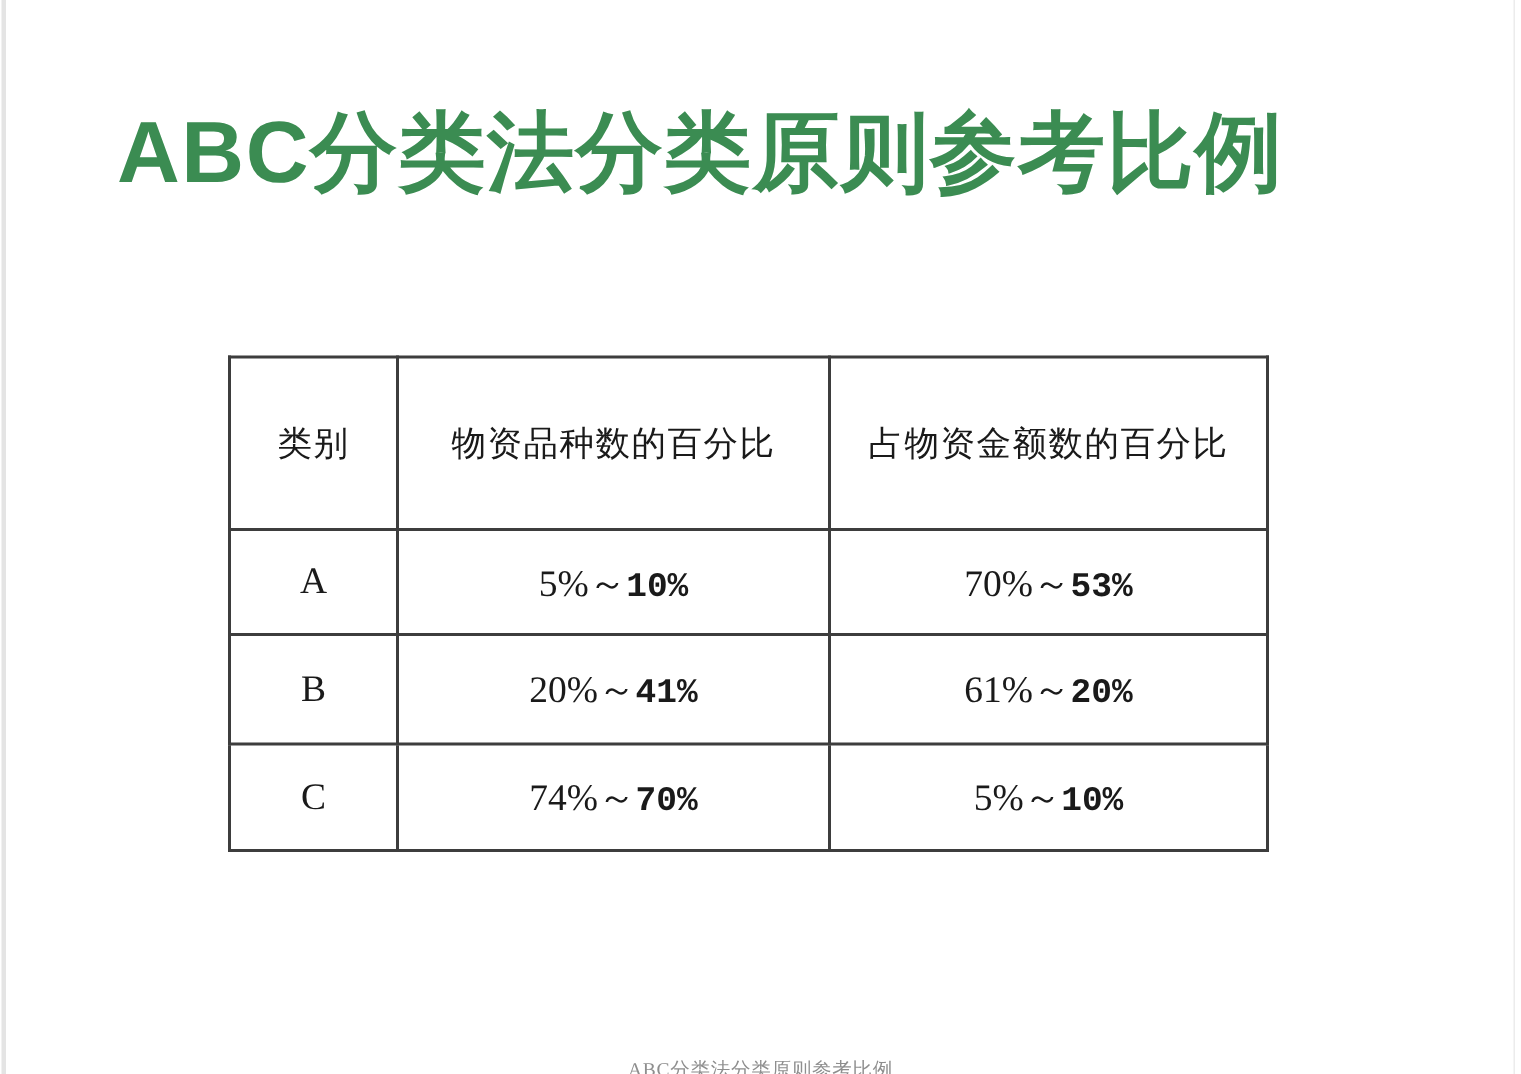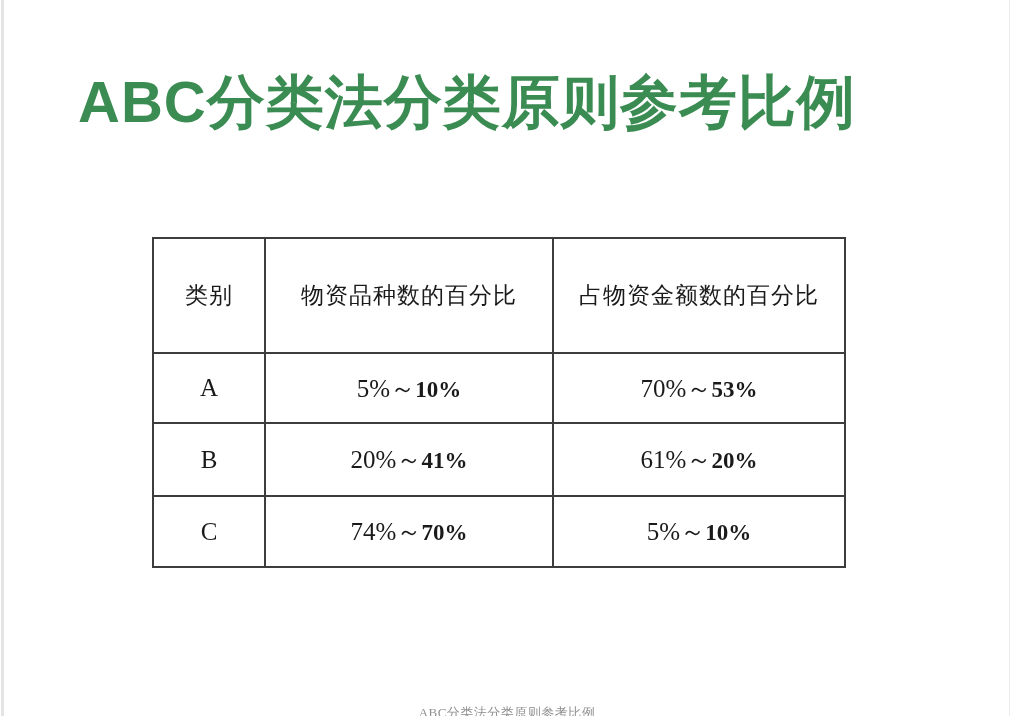--- a/index.html
+++ b/index.html
@@ -66,21 +66,21 @@
   .cell-category {
     font-family: "Liberation Serif", serif;
     font-size: 25px;
   }
   .range .lo, .range .sep {
     font-family: "Liberation Serif", serif;
     font-size: 25px;
     font-weight: 400;
   }
   .range .hi {
-    font-family: Liberation Serif, serif;
+    font-family: Liberation Mono, monospace;
     font-size: 23px;
     font-weight: 700;
   }
   
   .footer-clip {
     position: absolute;
     top: 705px; left: 0;
     width: 1014px;
     text-align: center;
     font-family: "Liberation Serif", serif;

